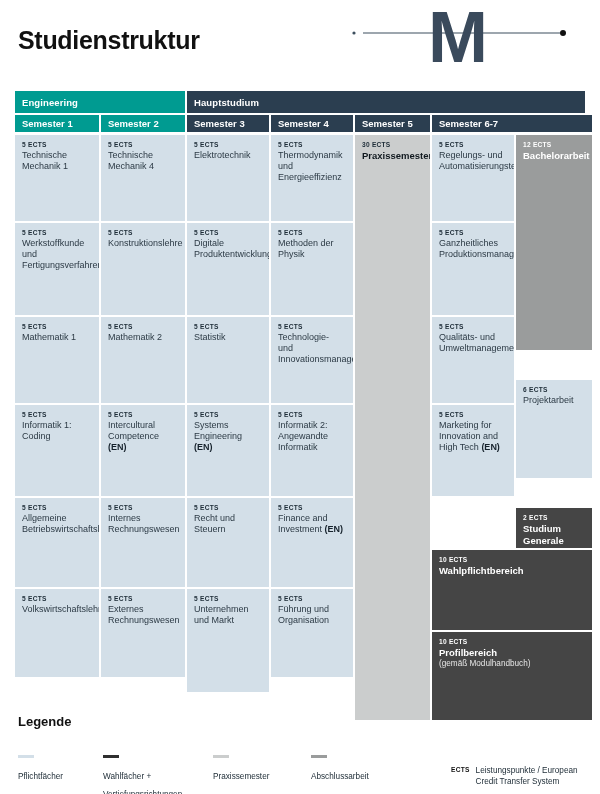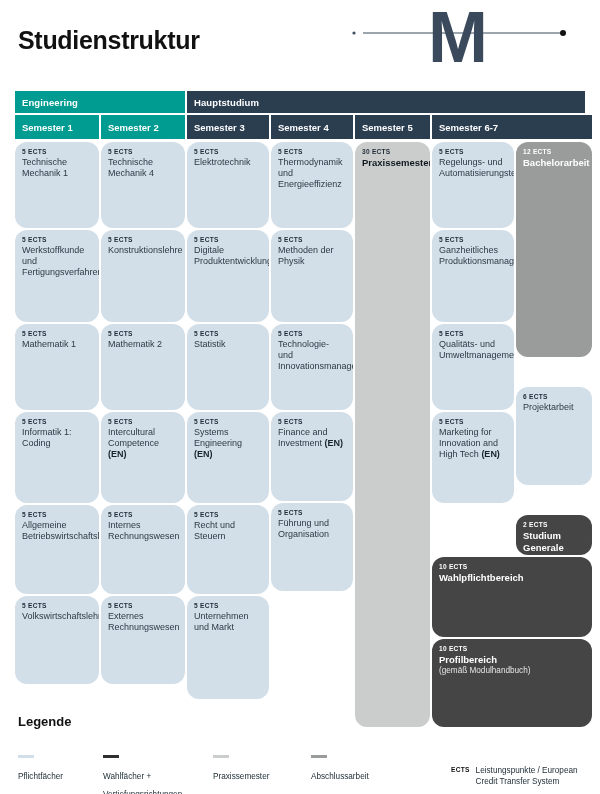--- a/index.html
+++ b/index.html
@@ -63,21 +63,21 @@
     font-weight: bold;
     color: #ffffff;
     letter-spacing: 0.1px;
     box-sizing: border-box;
   }
   .band.teal { background: #009b91; }
   .band.dark { background: #2b3e50; }
 
   .sem-row {
     display: flex;
-    height: 24px;
+    height: 17px;
     margin-bottom: 3px;
   }
   .sem-head {
     display: flex;
     align-items: center;
     padding-left: 7px;
     font-size: 9.5px;
     font-weight: bold;
     color: #ffffff;
     box-sizing: border-box;
@@ -103,21 +103,20 @@
   .col-w6 { width: 82px; flex: none; }   
   .col-w7 { width: 76px; flex: none; gap: 28px; }   
   .col-w67 { width: 160px; flex: none; } 
 
   .cell {
     background: #d3dfe8;
     box-sizing: border-box;
     padding: 6px 7px 5px 7px;
     margin-bottom: 2px;
     overflow: hidden;
-    border-radius: 12px;
   }
   .cell .ects {
     font-size: 6.6px;
     font-weight: bold;
     letter-spacing: 0.25px;
     color: #1c2b36;
     line-height: 1.1;
     margin-bottom: 2px;
   }
   .cell .name {
@@ -362,20 +361,24 @@
         <div class="name">Thermodynamik und Energieeffizienz</div>
       </div>
       <div class="cell" style="height:92px">
         <div class="ects">5 ECTS</div>
         <div class="name">Methoden der Physik</div>
       </div>
       <div class="cell" style="height:86px">
         <div class="ects">5 ECTS</div>
         <div class="name">Technologie- und Innovationsmanagement</div>
       </div>
+      <div class="cell" style="height:91px">
+        <div class="ects">5 ECTS</div>
+        <div class="name">Informatik 2: Angewandte Informatik</div>
+      </div>
       <div class="cell" style="height:89px">
         <div class="ects">5 ECTS</div>
         <div class="name"><span>Finance and Investment</span> <b>(EN)</b></div>
       </div>
       <div class="cell" style="height:88px">
         <div class="ects">5 ECTS</div>
         <div class="name">Führung und Organisation</div>
       </div>
     </div>
 

